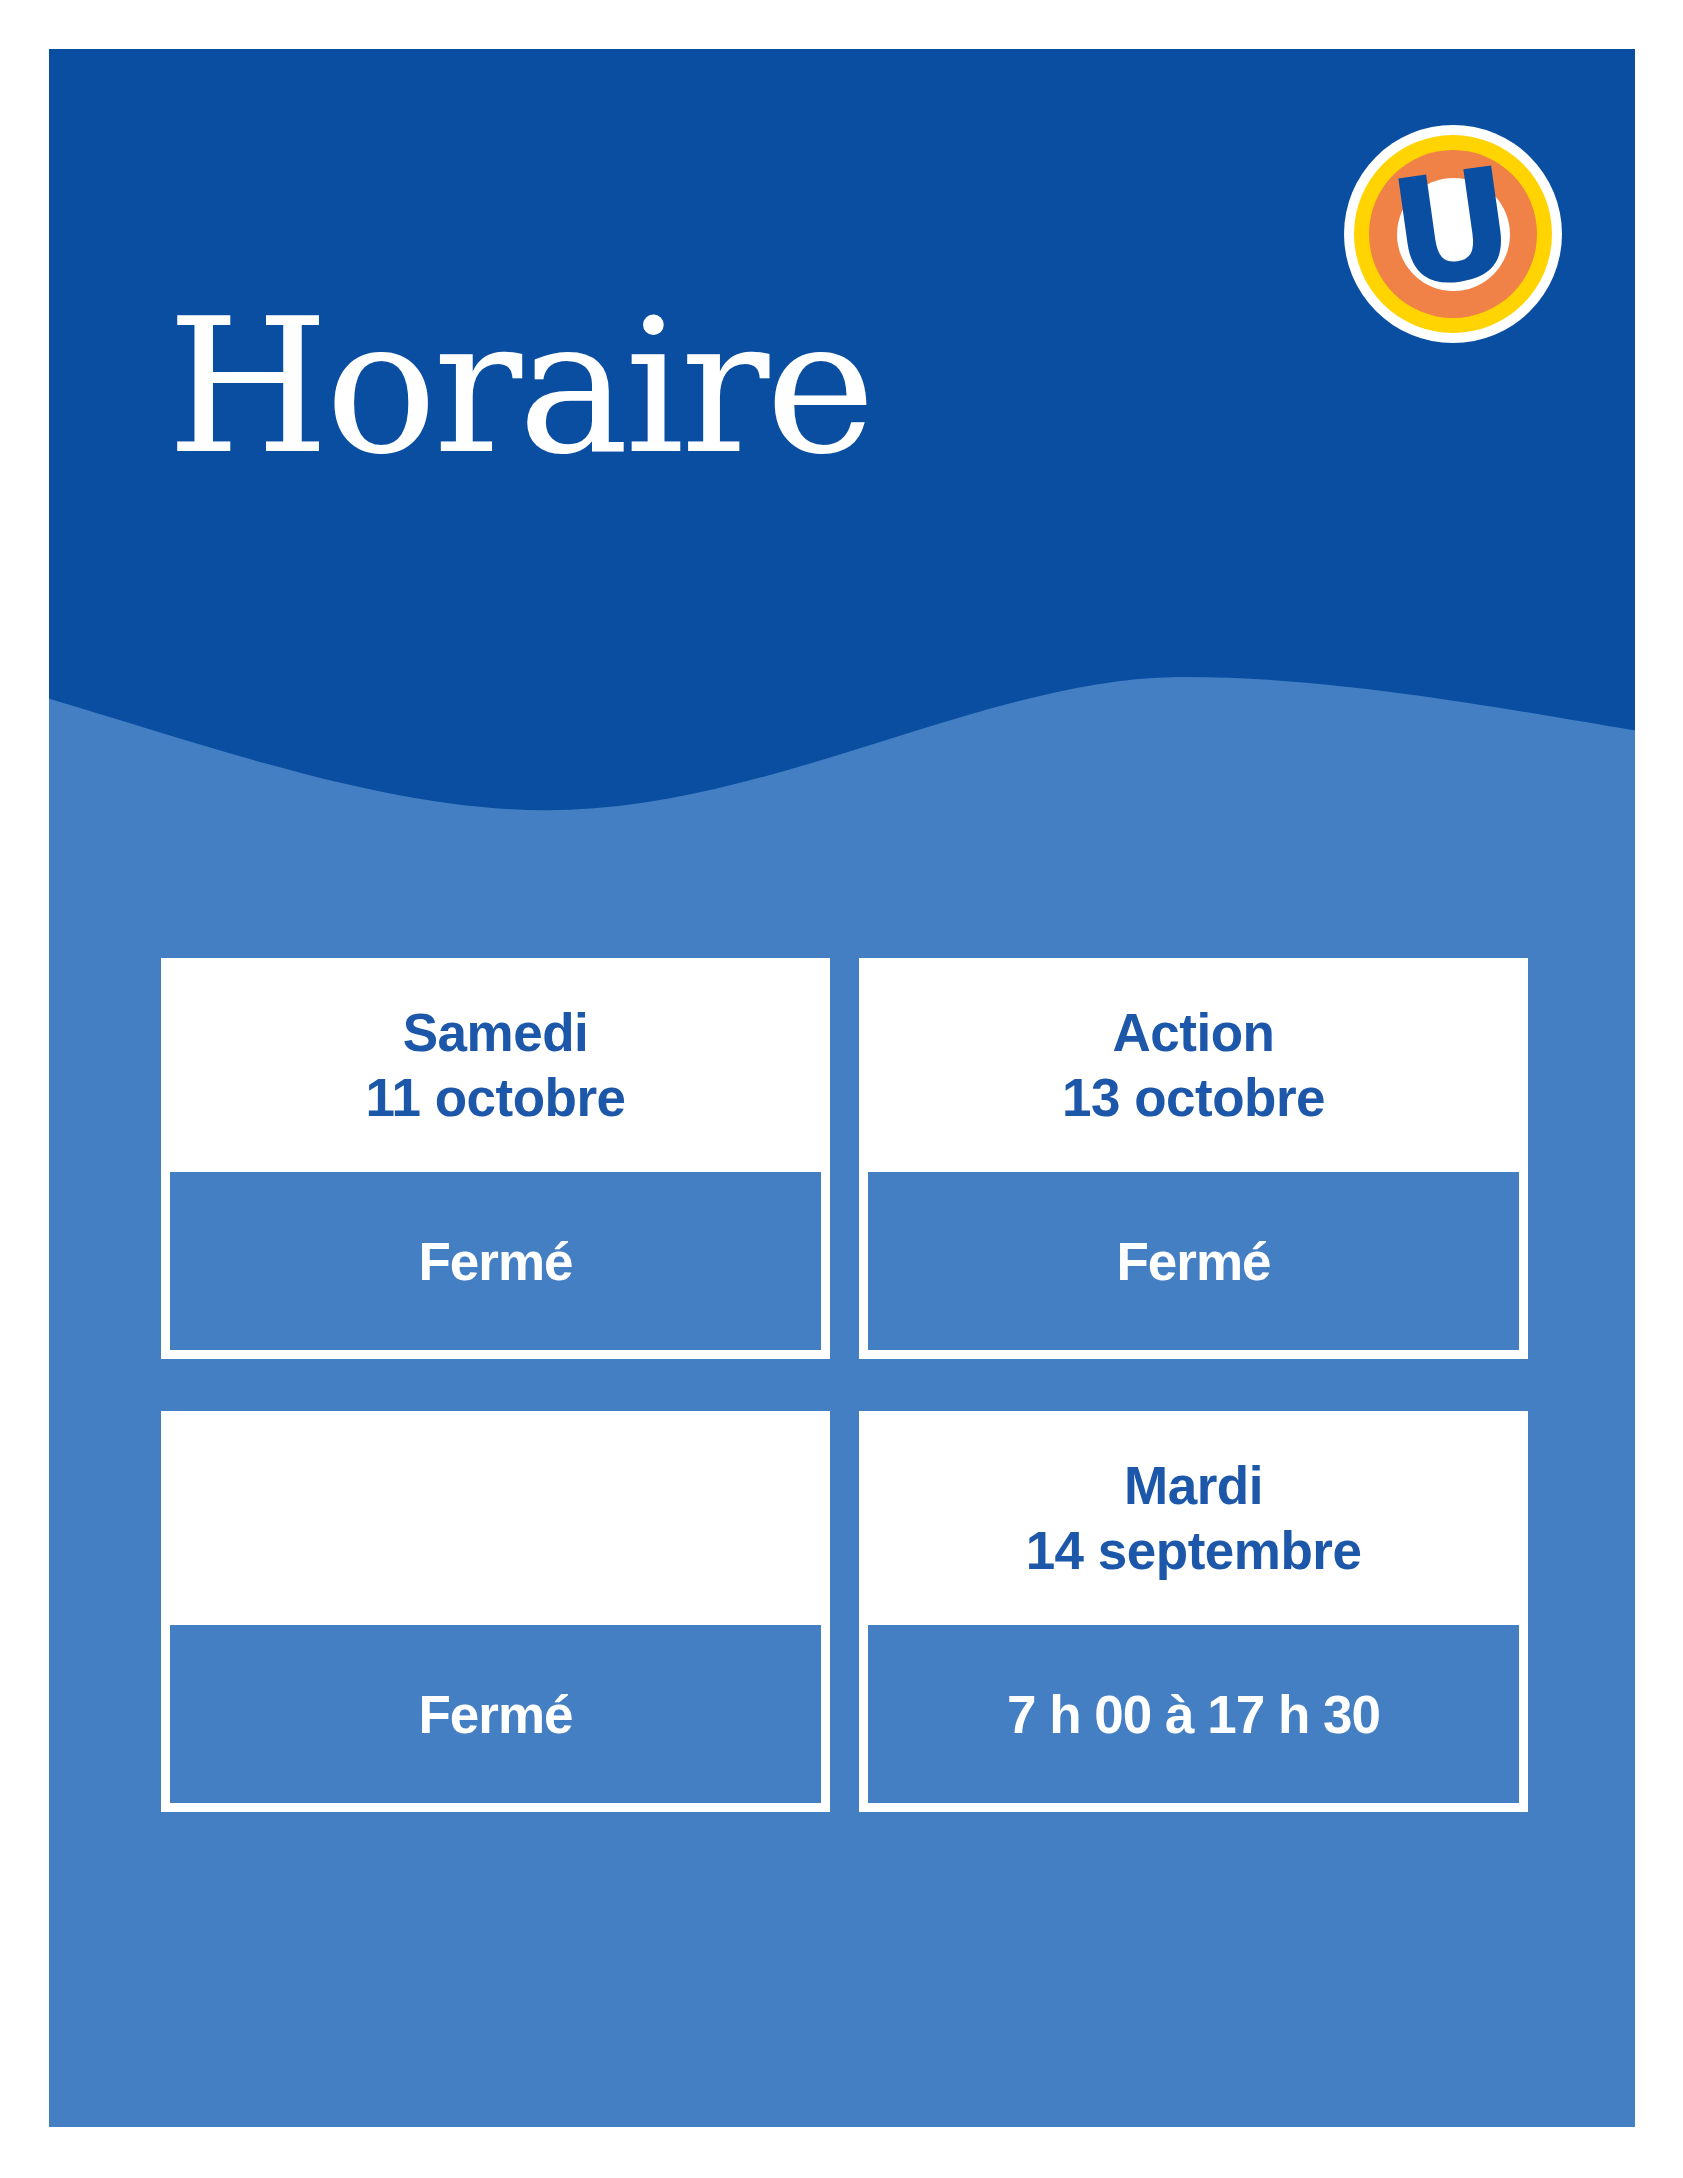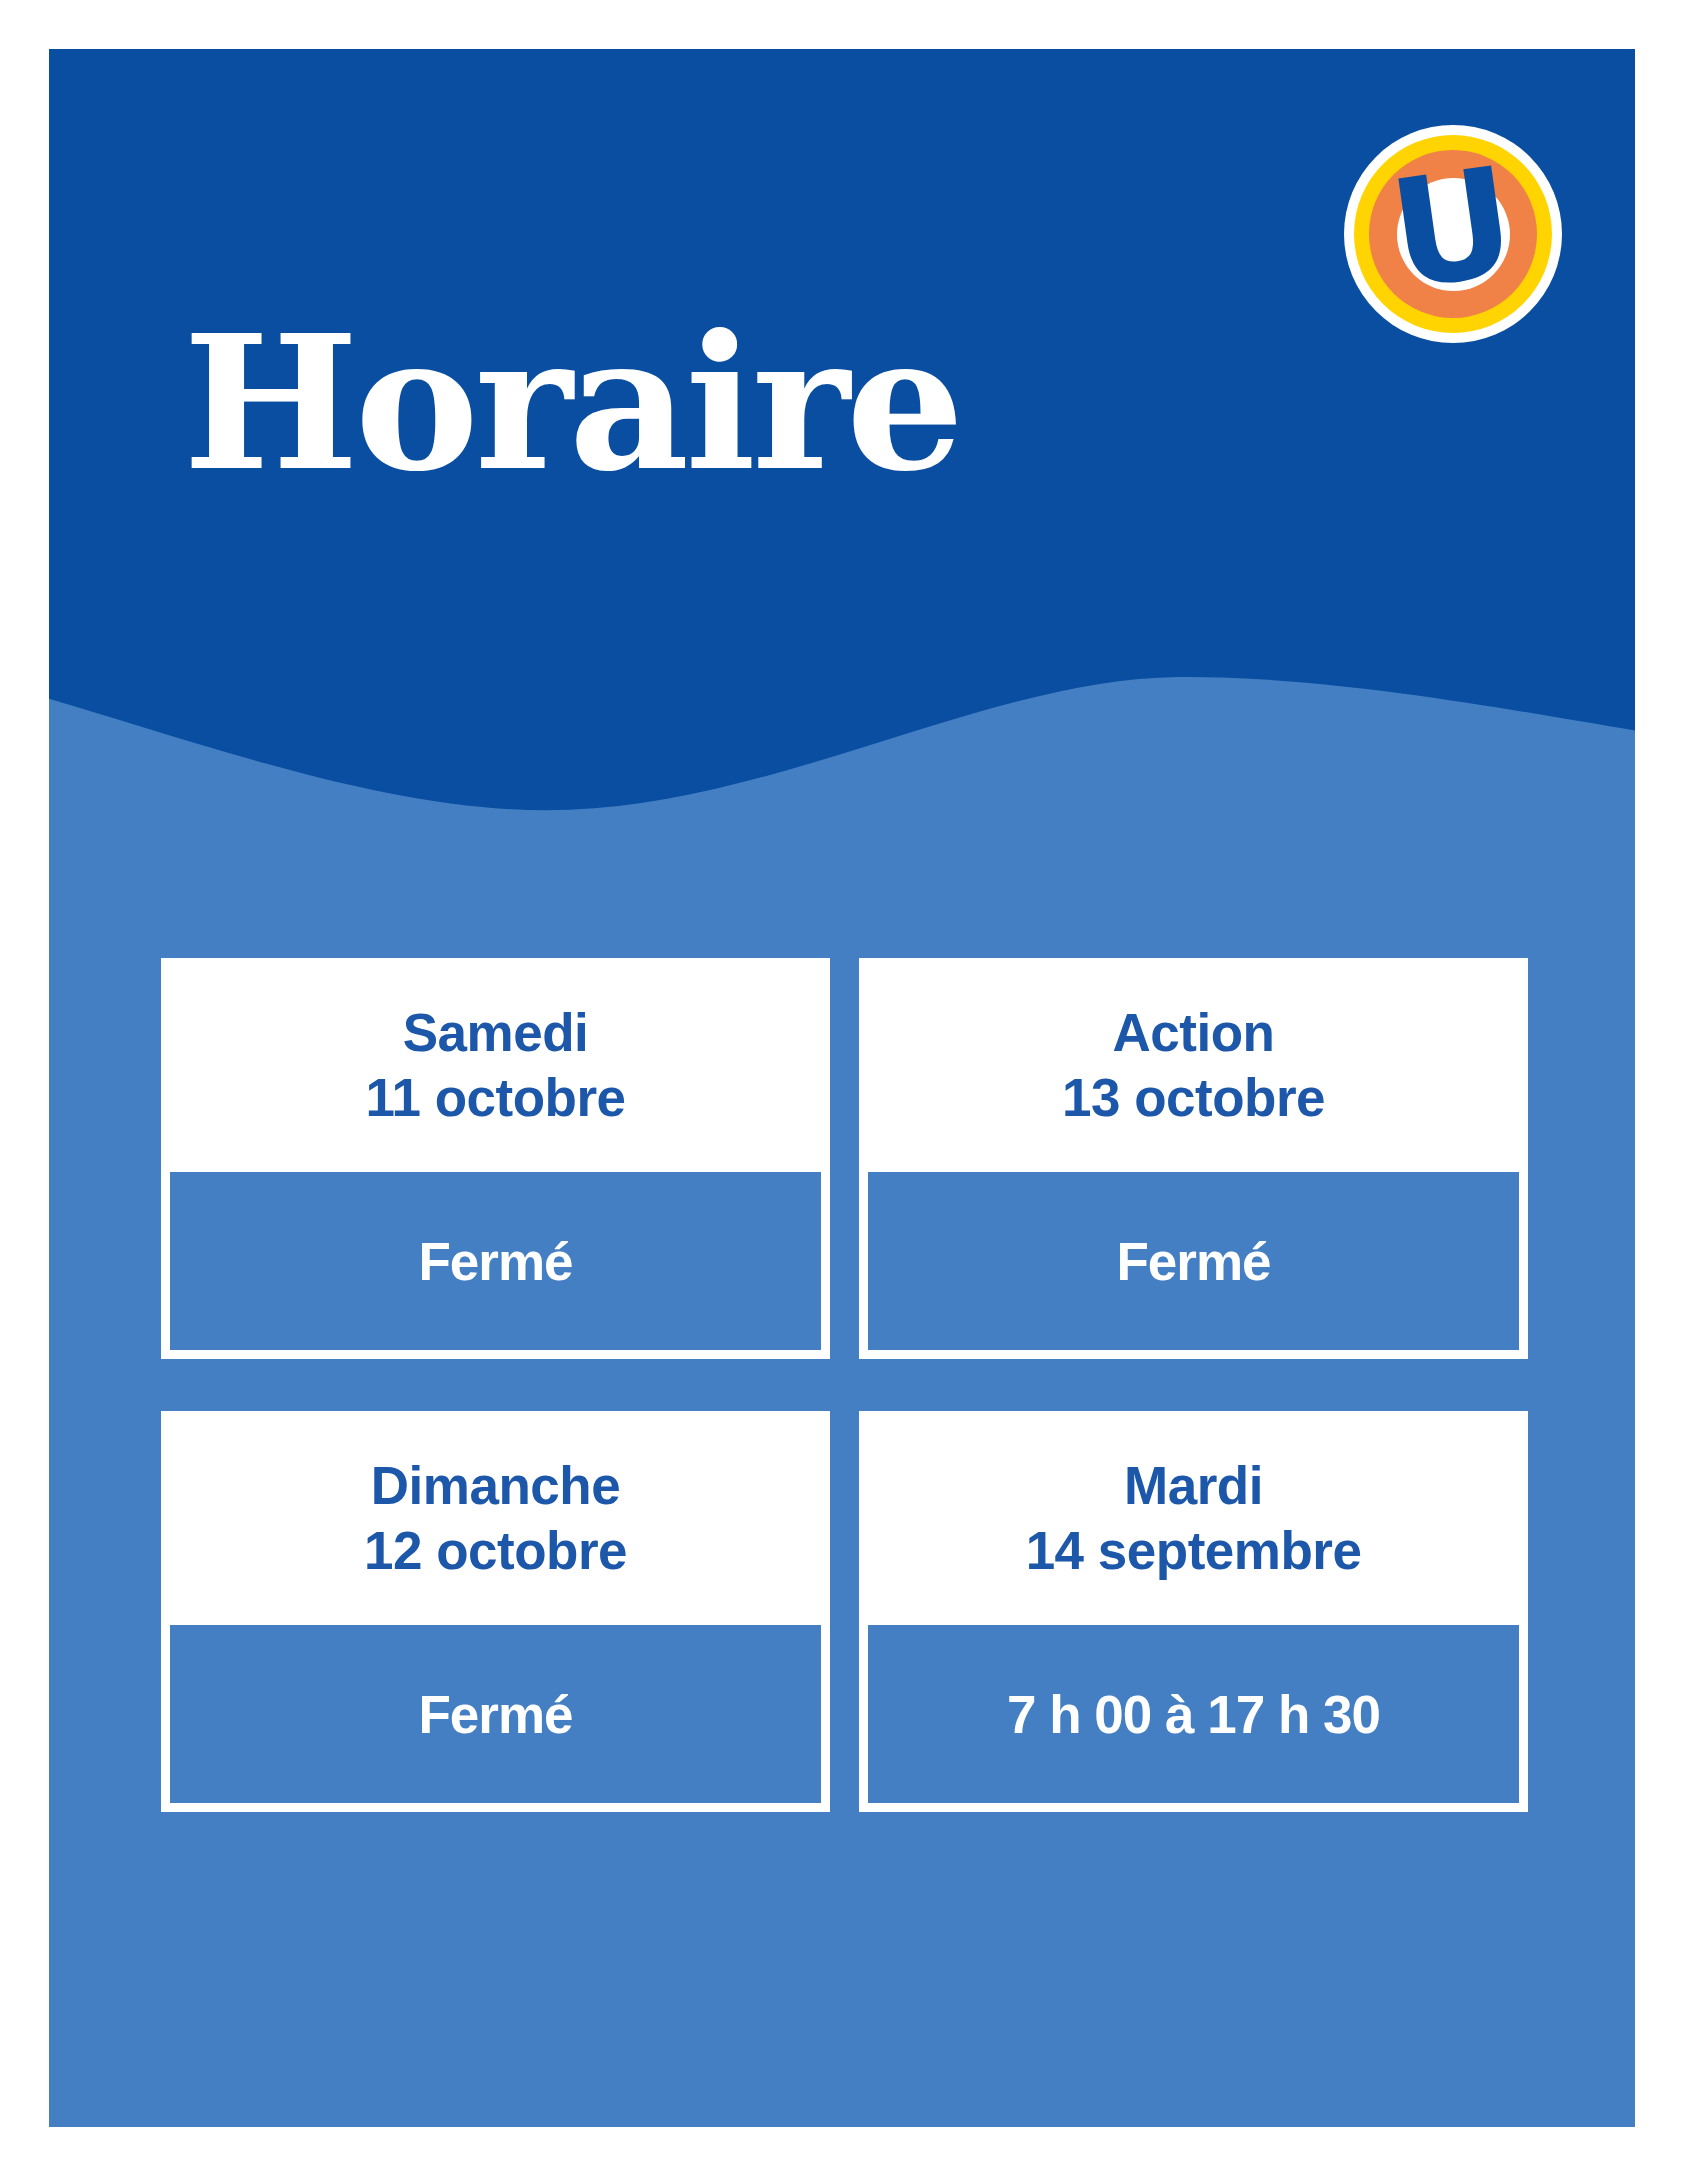--- a/index.html
+++ b/index.html
@@ -46,23 +46,23 @@
   }
   .u{
     font-family:"DejaVu Sans",sans-serif;
     font-weight:bold;font-size:149px;line-height:149px;
     color:var(--dark-blue,#0a4ea1);
     transform:rotate(-8deg) translateY(-6px);
     display:inline-block;
   }
   
   .title{
-    position:absolute;left:118px;top:245px;margin:16px;
+    position:absolute;left:118px;top:245px;margin:0;
     font-family:"DejaVu Serif",serif;
-    font-weight:bold;
+    font-weight:normal;
     font-size:186px;line-height:186px;
     letter-spacing:-4px;
     color:var(--white,#fff);
     white-space:nowrap;
   }
   .subtitle{
     position:absolute;left:120px;top:484px;margin:0;
     font-weight:bold;
     font-size:95px;line-height:95px;
     letter-spacing:-3px;
@@ -141,24 +141,20 @@
       <div class="card-top">
         <div class="card-day">Action</div>
         <div class="card-date">13 octobre</div>
       </div>
       <div class="card-band">
         <span class="card-hours">Fermé</span>
       </div>
     </div>
 
     <div class="card pos-3">
-      <div class="card-top">
-        <div class="card-day">Dimanche</div>
-        <div class="card-date">12 octobre</div>
-      </div>
       <div class="card-band">
         <span class="card-hours">Fermé</span>
       </div>
     </div>
 
     <div class="card pos-4">
       <div class="card-top">
         <div class="card-day">Mardi</div>
         <div class="card-date">14 septembre</div>
       </div>

